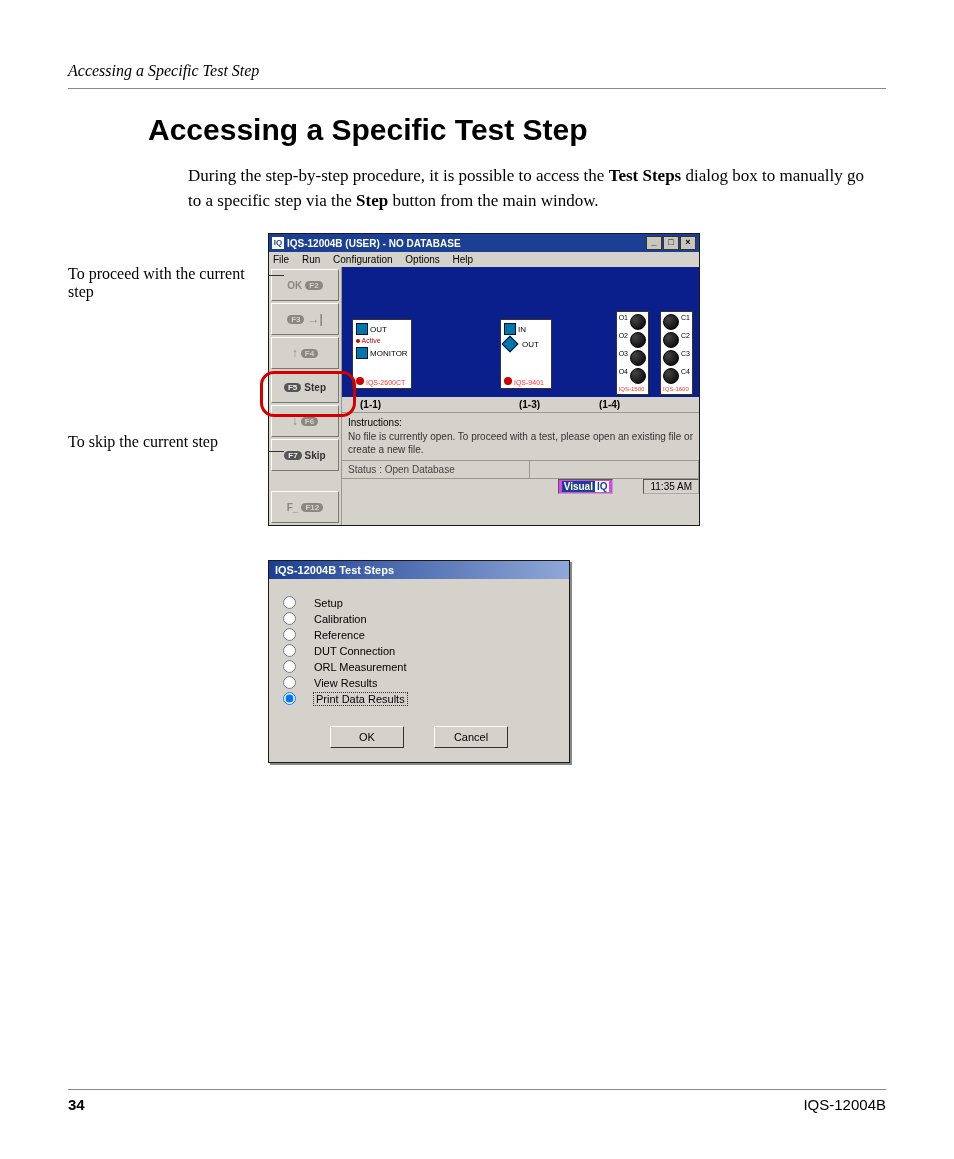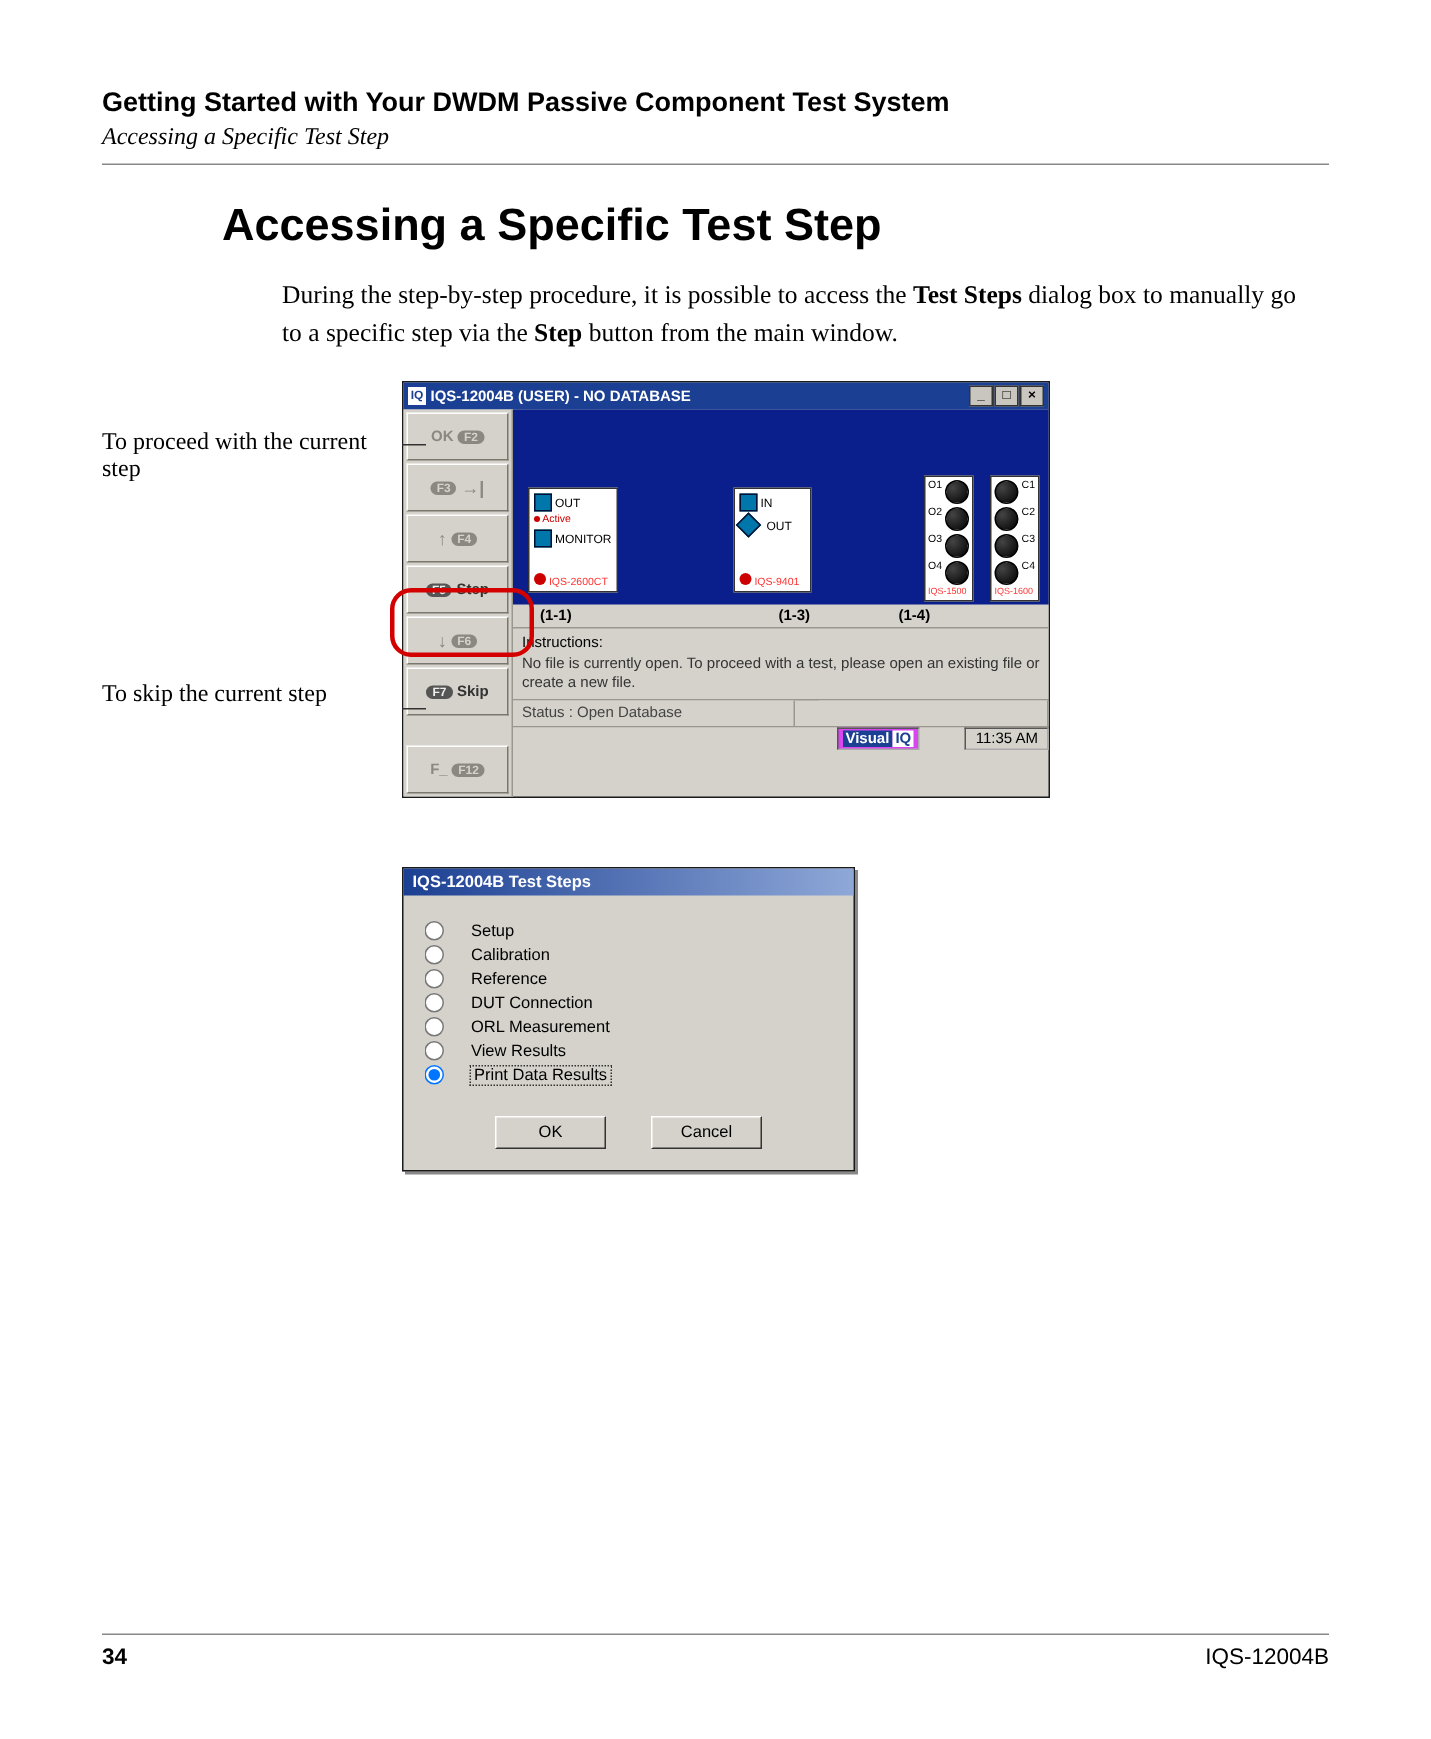--- a/index.html
+++ b/index.html
@@ -63,21 +63,20 @@
   .dialog button{width:74px;height:22px;background:#d5d2cb;border:1px solid #333;border-top-color:#fff;border-left-color:#fff;font-size:11px;}
   
   .page-footer{position:absolute;left:68px;right:68px;bottom:46px;border-top:1.5px solid #888;padding-top:6px;display:flex;justify-content:space-between;font-size:15px;}
   .page-footer .pn{font-weight:700;font-family:Arial,sans-serif;}
   .page-footer .model{font-family:Arial,sans-serif;}
 </style>
 </head>
 <body>
 
 <div class="page">
-  <div class="running-head">Getting Started with Your DWDM Passive Component Test System</div>
   <div class="running-sub">Accessing a Specific Test Step</div>
   <hr class="hr">
 
   <div class="h1">Accessing a Specific Test Step</div>
   <p class="body-text">
     <span>During the step-by-step procedure, it is possible to access the </span><b>Test Steps</b><span> dialog box to manually go to a specific step via the </span><b>Step</b><span> button from the main window.</span>
   </p>
 
   <div class="figs">
     <div class="fig-row" style="position:relative;">
@@ -90,20 +89,27 @@
 
       <div class="appwin">
         <div class="titlebar">
           <span style="display:inline-block;width:12px;height:12px;background:#fff;color:#1b3f92;text-align:center;line-height:12px;font-size:8px;margin-right:3px;">IQ</span>
           <span>IQS-12004B (USER) - NO DATABASE</span>
           <span class="spacer"></span>
           <span class="win-btns">
             <span>_</span><span>□</span><span>×</span>
           </span>
         </div>
+        <div class="menubar">
+          <span>File</span>
+          <span>Run</span>
+          <span>Configuration</span>
+          <span>Options</span>
+          <span>Help</span>
+        </div>
         <div class="app-body">
           <div class="side-btns">
             <div class="sbtn">
               <span>OK</span>
               <span class="fkey">F2</span>
             </div>
             <div class="sbtn">
               <span class="fkey">F3</span>
               <span class="arrow">→|</span>
             </div>
@@ -135,21 +141,21 @@
                     <span class="square-icon"></span>
                     <span>OUT</span>
                   </div>
                 <div style="color:#c00;font-size:7px;"><span class="red-dot" style="width:4px;height:4px;"></span> <span>Active</span></div>
                 <div class="iconrow" style="margin-top:3px;">
                     <span class="square-icon"></span>
                     <span>MONITOR</span>
                   </div>
                 <div class="module-foot"><span class="red-dot"></span> <span>IQS-2600CT</span></div>
               </div>
-              <div class="module" style="left:147px;top:52px;width:44px;height:62px;">
+              <div class="module" style="left:158px;top:52px;width:44px;height:62px;">
                 <div class="iconrow">
                     <span class="square-icon"></span>
                     <span>IN</span>
                   </div>
                 <div class="iconrow" style="margin-top:3px;">
                     <span class="diamond-icon"></span>
                     <span style="margin-left:4px;">OUT</span>
                   </div>
                 <div class="module-foot"><span class="red-dot"></span> <span>IQS-9401</span></div>
               </div>

